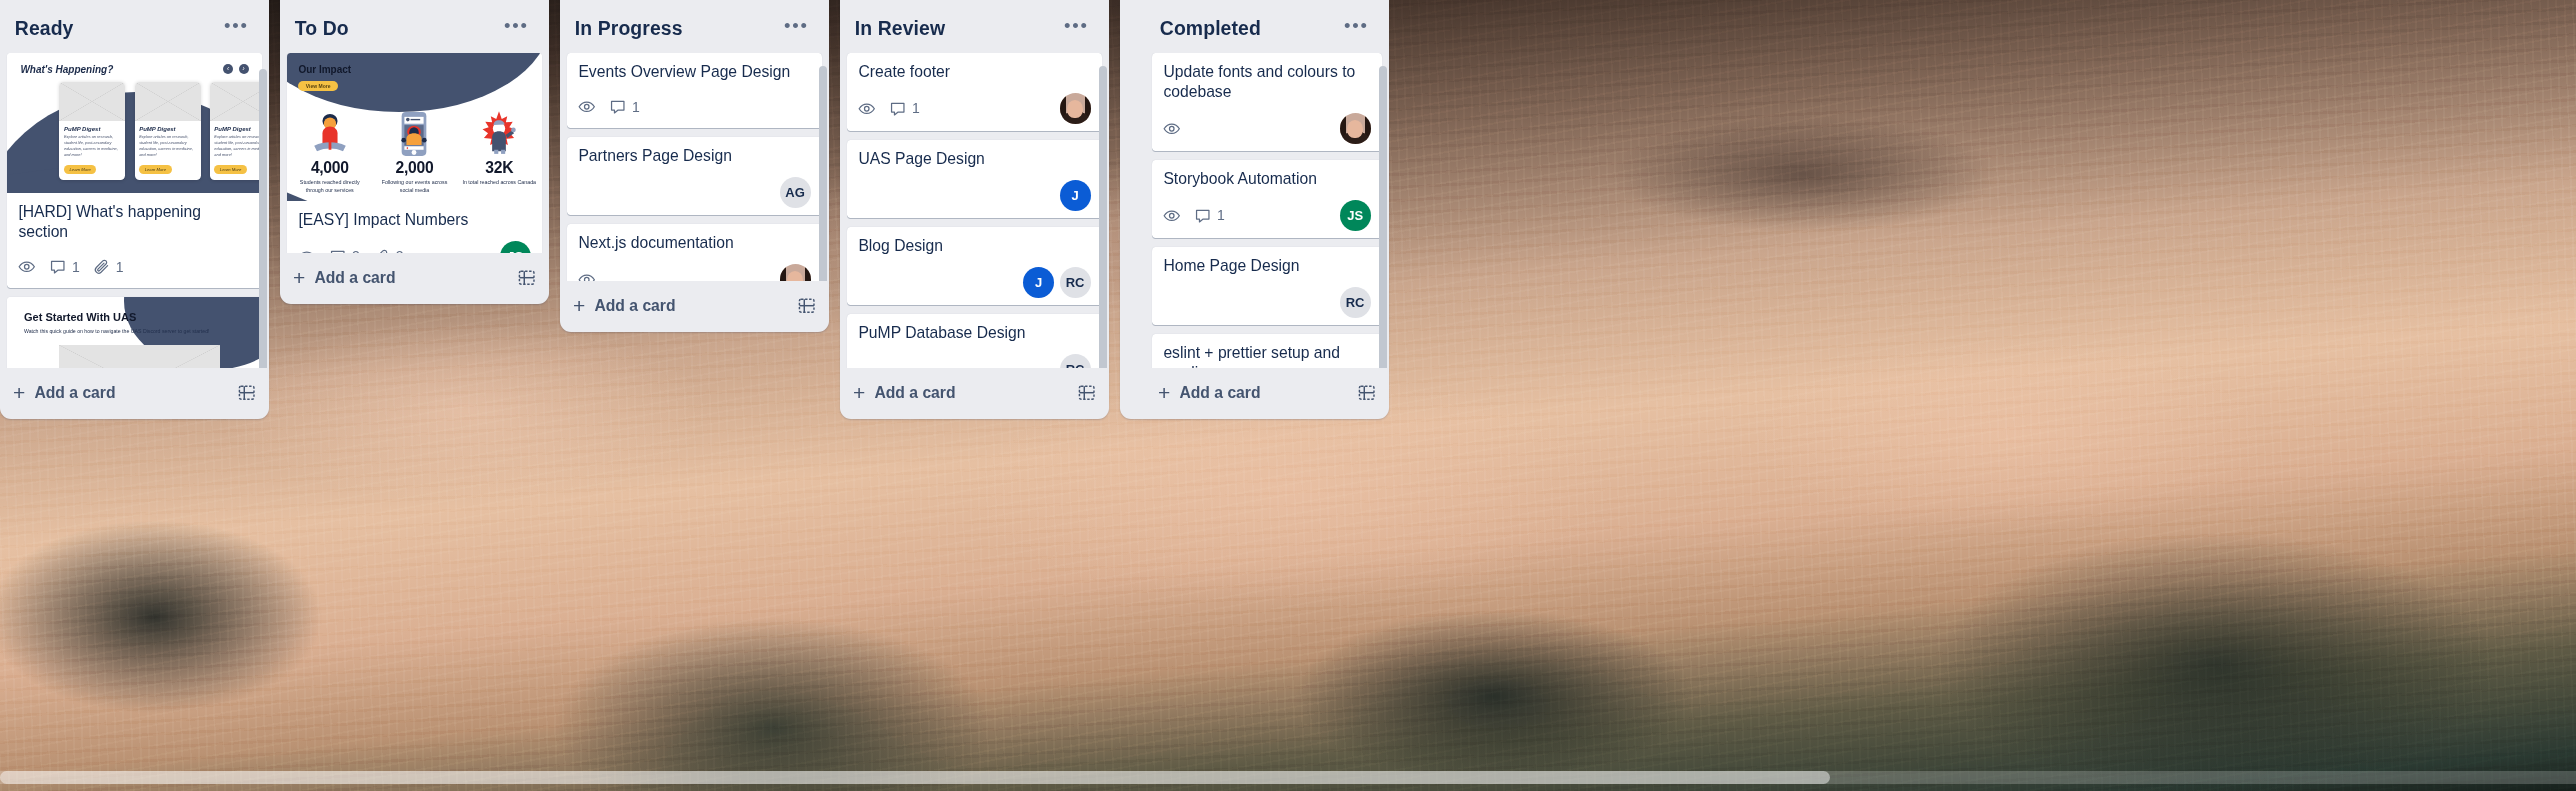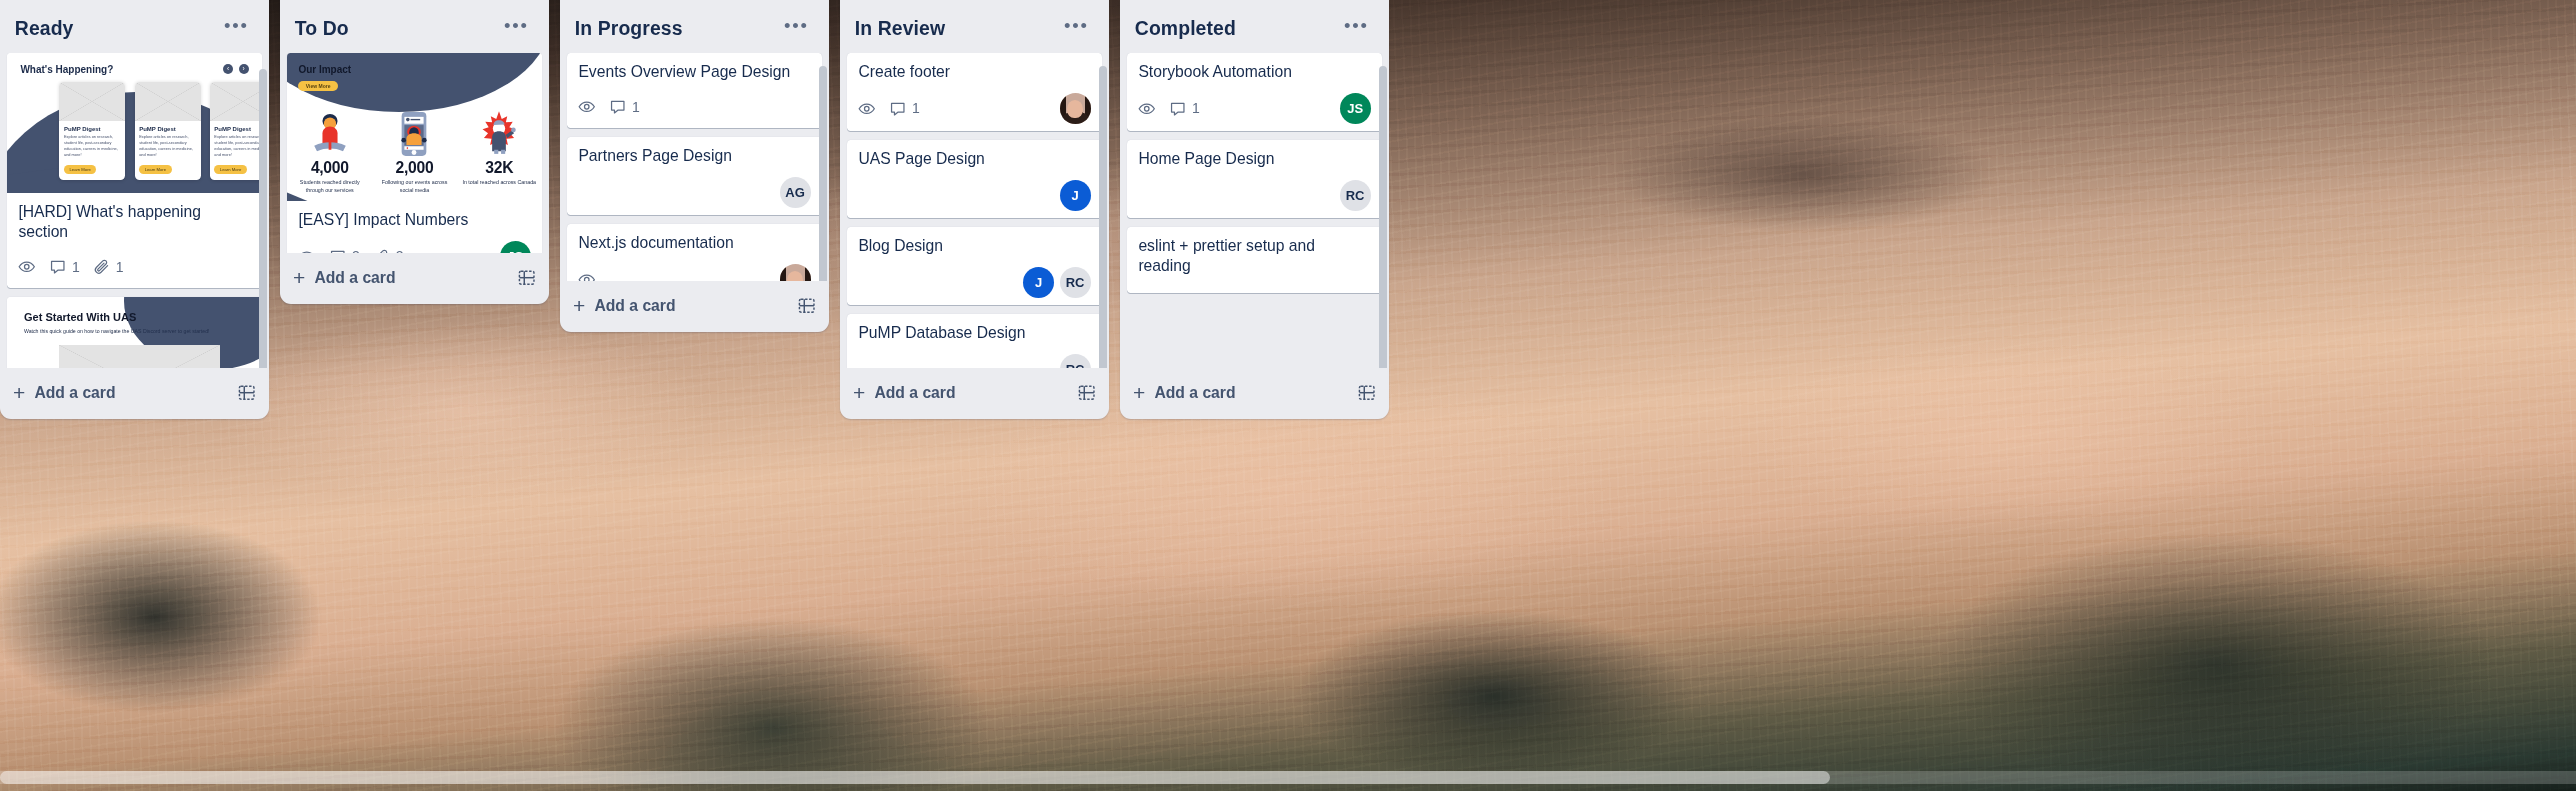--- a/index.html
+++ b/index.html
@@ -203,21 +203,21 @@
 
   
   .cover {
     width: 100%;
     background: #fff;
     position: relative;
     overflow: hidden;
   }
 
   
-  .cover-wh { height: 140px; background:#fff; }
+  .cover-wh { height: 140px; background:#fff;font-style:italic; }
   .wh-blob {
     position:absolute; left:-28px; bottom:-37px; width:313px; height:138px;
     background:#44526f; border-radius:50% 50% 0 0 / 100% 100% 0 0;
   }
   .wh-blob2 {
     position:absolute; left:0; bottom:0; width:100%; height:33px; background:#44526f;
     clip-path: polygon(0 46%, 16% 30%, 38% 8%, 62% 0, 82% 6%, 100% 16%, 100% 100%, 0 100%);
   }
   .wh-title { position:absolute; left:13px; top:11px; font-size:10px; font-weight:bold; color:#1c2b4a; }
   .wh-arrows { position:absolute; right:13px; top:11px; display:flex; gap:5.5px; }
@@ -617,27 +617,46 @@
           <span class="label">Add a card</span>
           <span class="tmpl">
             <svg viewBox="0 0 24 24" width="19.4" height="19.4" fill="none" stroke="currentColor" stroke-width="1.8" stroke-dasharray="3 2">
               <rect x="3" y="4" width="18" height="16" rx="2"></rect>
               <line x1="9" y1="4" x2="9" y2="20" stroke-dasharray="0"></line>
               <line x1="3" y1="12" x2="21" y2="12" stroke-dasharray="0"></line>
             </svg>
           </span>
         </div>
       </div>
-      <div class="list" style="height: 419px;">
+      <div class="list" style="height: 419px; padding-left: 25px;">
         <div class="list-header">
           <div class="list-title">Completed</div>
           <div class="list-menu">•••</div>
         </div>
         <div class="cards-wrap">
           <div class="cards">
+            <div class="card">
+              <div class="card-body">
+                <div class="card-title">Update fonts and colours to codebase</div>
+                <div class="card-badges">
+                  <span class="badge">
+                    <svg class="ic" viewBox="0 0 24 24">
+                      <path d="M1.6 12S5.5 5.5 12 5.5 22.4 12 22.4 12 18.5 18.5 12 18.5 1.6 12 1.6 12Z"></path>
+                      <circle cx="12" cy="12" r="3.1"></circle>
+                    </svg>
+                  </span>
+                  <div class="avatars">
+                    <div class="avatar photo">
+                      <div class="face-hair"></div>
+                      <div class="face-skin"></div>
+                    </div>
+                  </div>
+                </div>
+              </div>
+            </div>
             <div class="card">
               <div class="card-body">
                 <div class="card-title">Storybook Automation</div>
                 <div class="card-badges">
                   <span class="badge">
                     <svg class="ic" viewBox="0 0 24 24">
                       <path d="M1.6 12S5.5 5.5 12 5.5 22.4 12 22.4 12 18.5 18.5 12 18.5 1.6 12 1.6 12Z"></path>
                       <circle cx="12" cy="12" r="3.1"></circle>
                     </svg>
                   </span>

